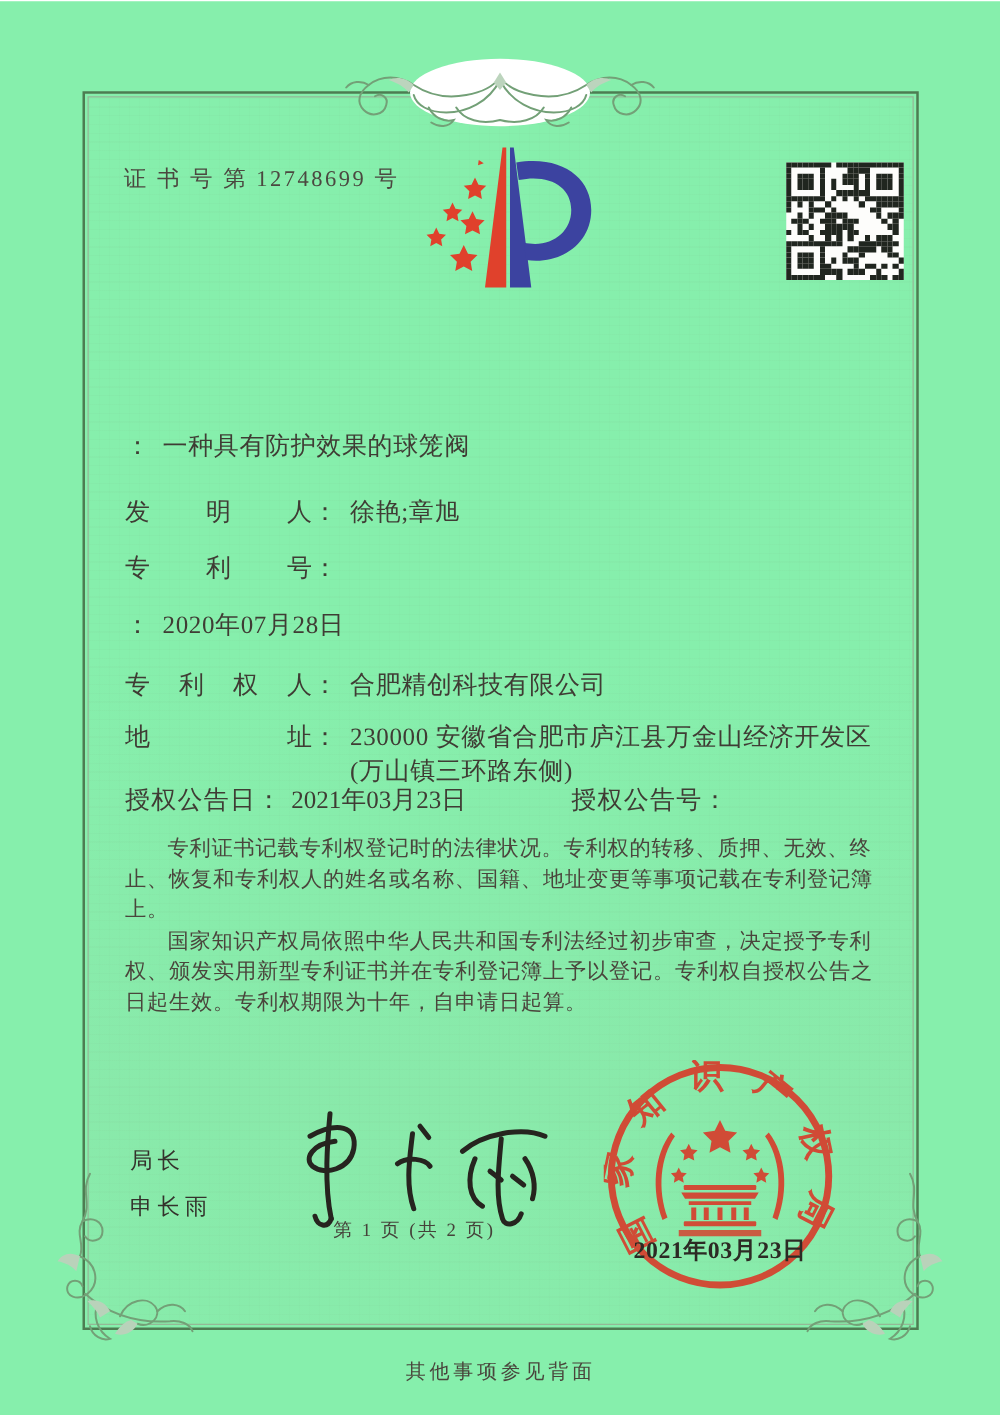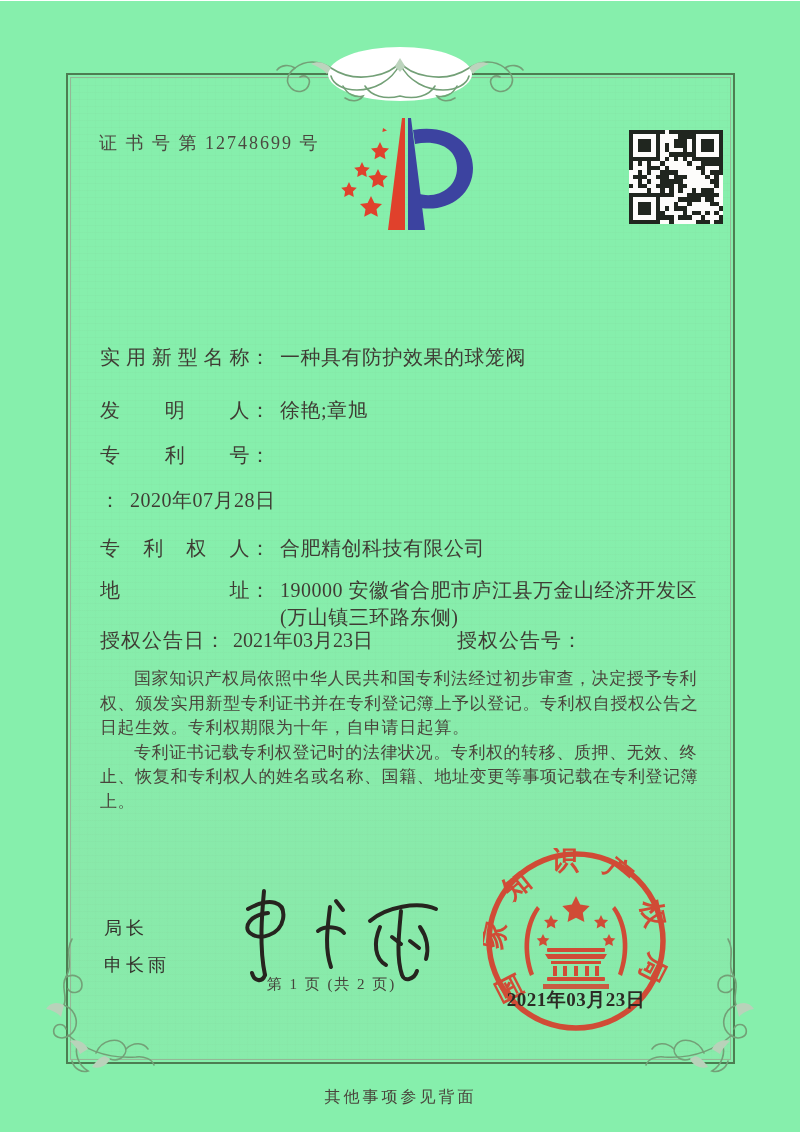--- a/index.html
+++ b/index.html
@@ -615,21 +615,20 @@
       <i class="d"></i>
       <i class="d"></i>
       <i class="d"></i>
       <i></i>
       <i class="d"></i>
       <i class="d"></i>
     </div>
 
 
   <div class="row" style="top:343px">
-    <span class="lab">实用新型名称</span>
       <span class="colon">：</span>
       <span class="val">一种具有防护效果的球笼阀</span>
   </div>
   <div class="row" style="top:396px">
     <span class="lab">发明人</span>
       <span class="colon">：</span>
       <span class="val">徐艳;章旭</span>
   </div>
   <div class="row" style="top:441px">
     <span class="lab">专利号</span>
@@ -640,35 +639,35 @@
       <span class="val">2020年07月28日</span>
   </div>
   <div class="row" style="top:534px">
     <span class="lab">专利权人</span>
       <span class="colon">：</span>
       <span class="val">合肥精创科技有限公司</span>
   </div>
   <div class="row" style="top:576px">
     <span class="lab">地址</span>
       <span class="colon">：</span>
-      <span class="val">190000 安徽省合肥市庐江县万金山经济开发区(万山镇三环路东侧)</span>
+      <span class="val">230000 安徽省合肥市庐江县万金山经济开发区(万山镇三环路东侧)</span>
   </div>
 
   <div class="grant-row">
     <span class="glab">授权公告日</span>
       <span>：</span>
       <span class="gval first">2021年03月23日</span>
     <span class="gap"></span>
     <span class="glab">授权公告号</span>
       <span>：</span>
   </div>
 
   <div class="paras">
+    <p>专利证书记载专利权登记时的法律状况。专利权的转移、质押、无效、终止、恢复和专利权人的姓名或名称、国籍、地址变更等事项记载在专利登记簿上。</p>
     <p>国家知识产权局依照中华人民共和国专利法经过初步审查，决定授予专利权、颁发实用新型专利证书并在专利登记簿上予以登记。专利权自授权公告之日起生效。专利权期限为十年，自申请日起算。</p>
-    <p>专利证书记载专利权登记时的法律状况。专利权的转移、质押、无效、终止、恢复和专利权人的姓名或名称、国籍、地址变更等事项记载在专利登记簿上。</p>
   </div>
 
   <div class="officer-title">局长</div>
   <div class="officer-name">申长雨</div>
 
   <svg class="signature" viewBox="0 0 230 115">
     <g fill="none" stroke="#26241f" stroke-width="4" stroke-linecap="round" stroke-linejoin="round">
       <path d="M52,14 C50,36 47,70 53,98"></path>
       <path d="M36,32 C58,20 74,24 71,42 C68,58 48,64 38,56 C31,50 38,38 56,36"></path>
       <path d="M53,98 C50,106 42,104 40,96"></path>

